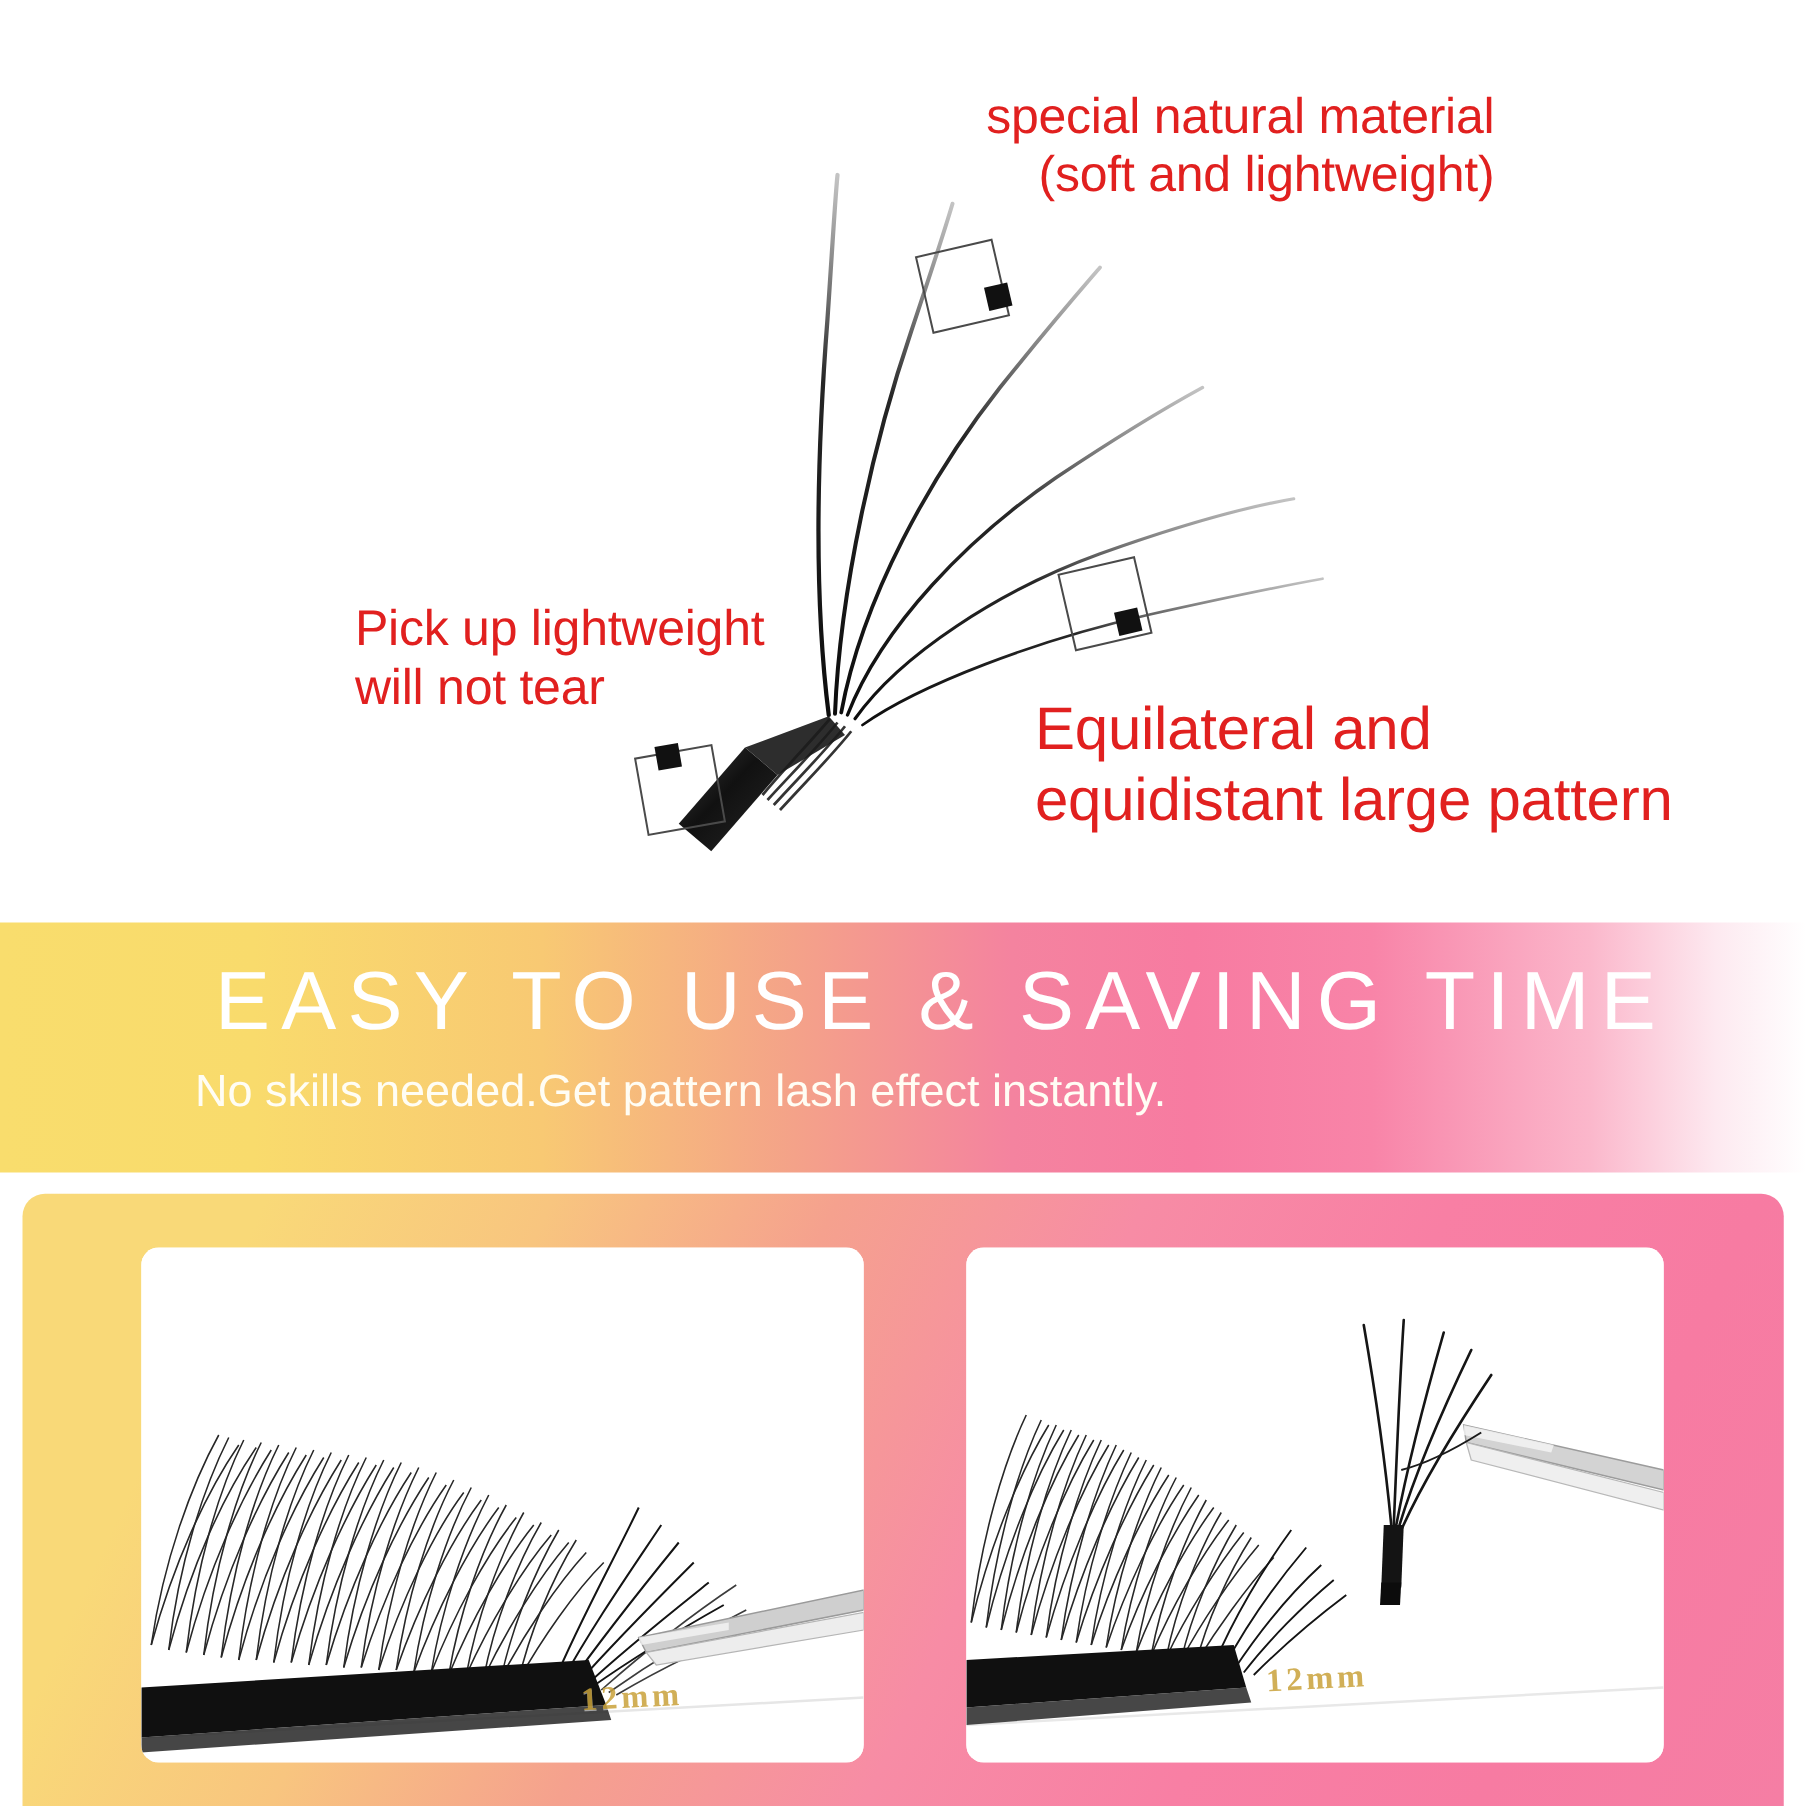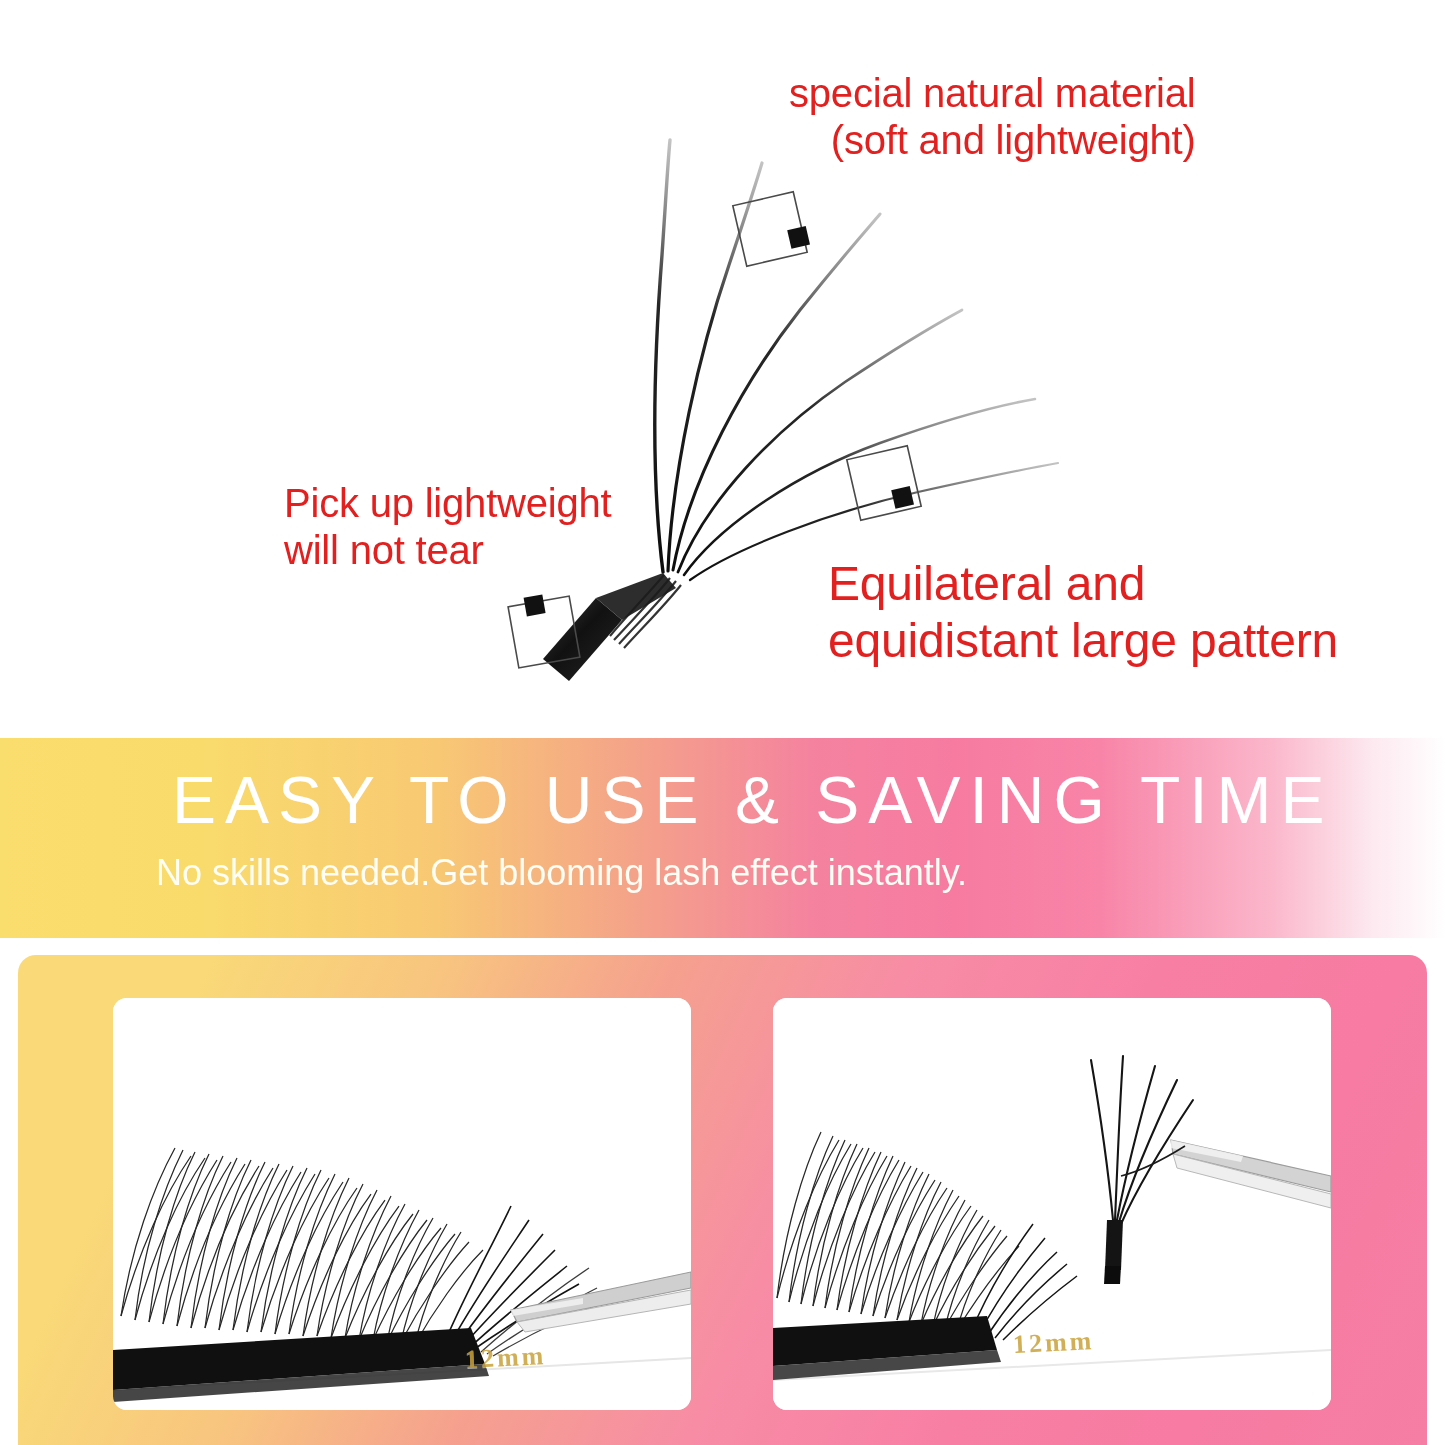--- a/index.html
+++ b/index.html
@@ -166,21 +166,21 @@
 
   <div class="callout" id="callout-pickup">Pick up lightweight
 will not tear</div>
 
   <div class="callout" id="callout-pattern">Equilateral and
 equidistant large pattern</div>
 </div>
 
 <div id="banner-section">
   <div id="banner-title">EASY TO USE &amp; SAVING TIME</div>
-  <div id="banner-subtitle">No skills needed.Get blooming lash effect instantly.</div>
+  <div id="banner-subtitle">No skills needed.Get pattern lash effect instantly.</div>
 </div>
 
 <div id="photos-section">
 
   <div class="photo-card" id="photo-card-left">
     <svg class="photo-svg" viewBox="0 0 578 412" xmlns="http://www.w3.org/2000/svg">
       <rect x="0" y="0" width="578" height="412" fill="#ffffff"></rect>
 
       <path d="M0,392 L578,360" stroke="#e6e6e6" stroke-width="2" fill="none"></path>
 

